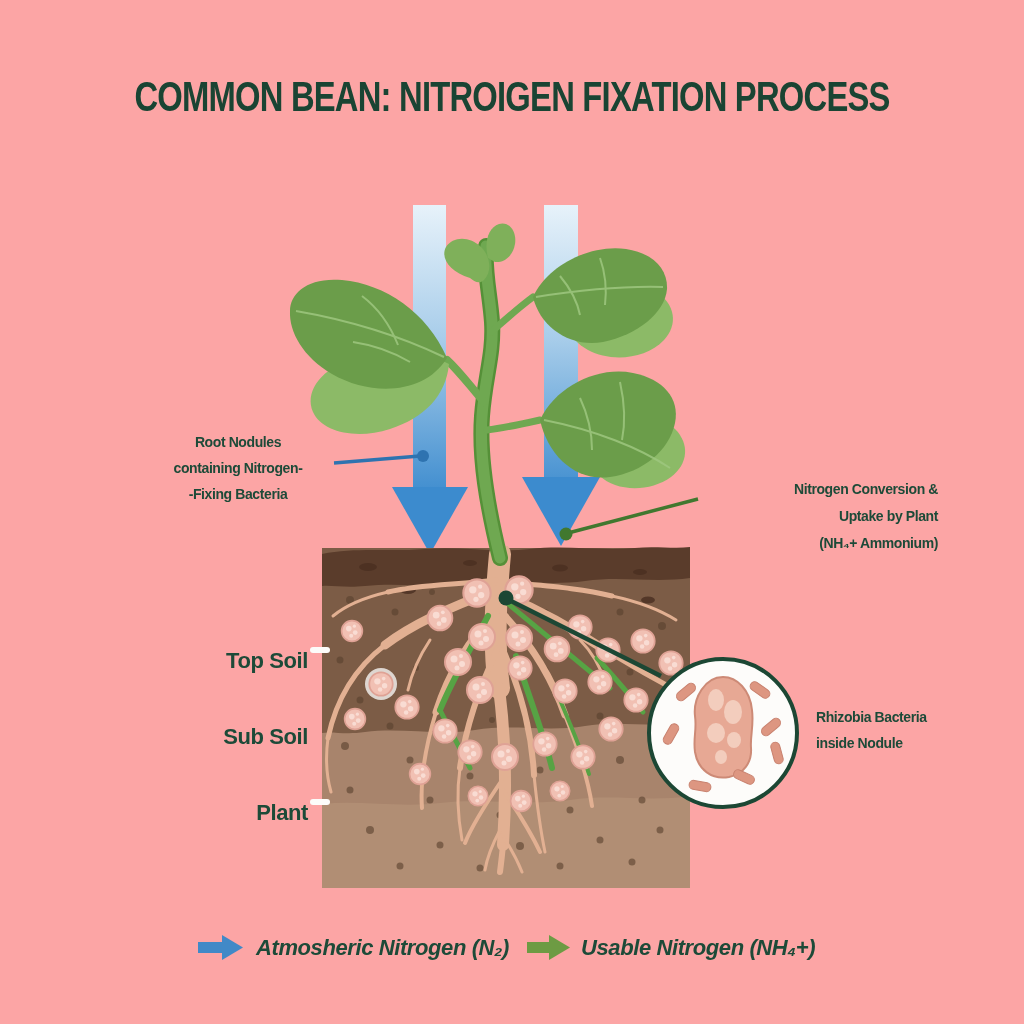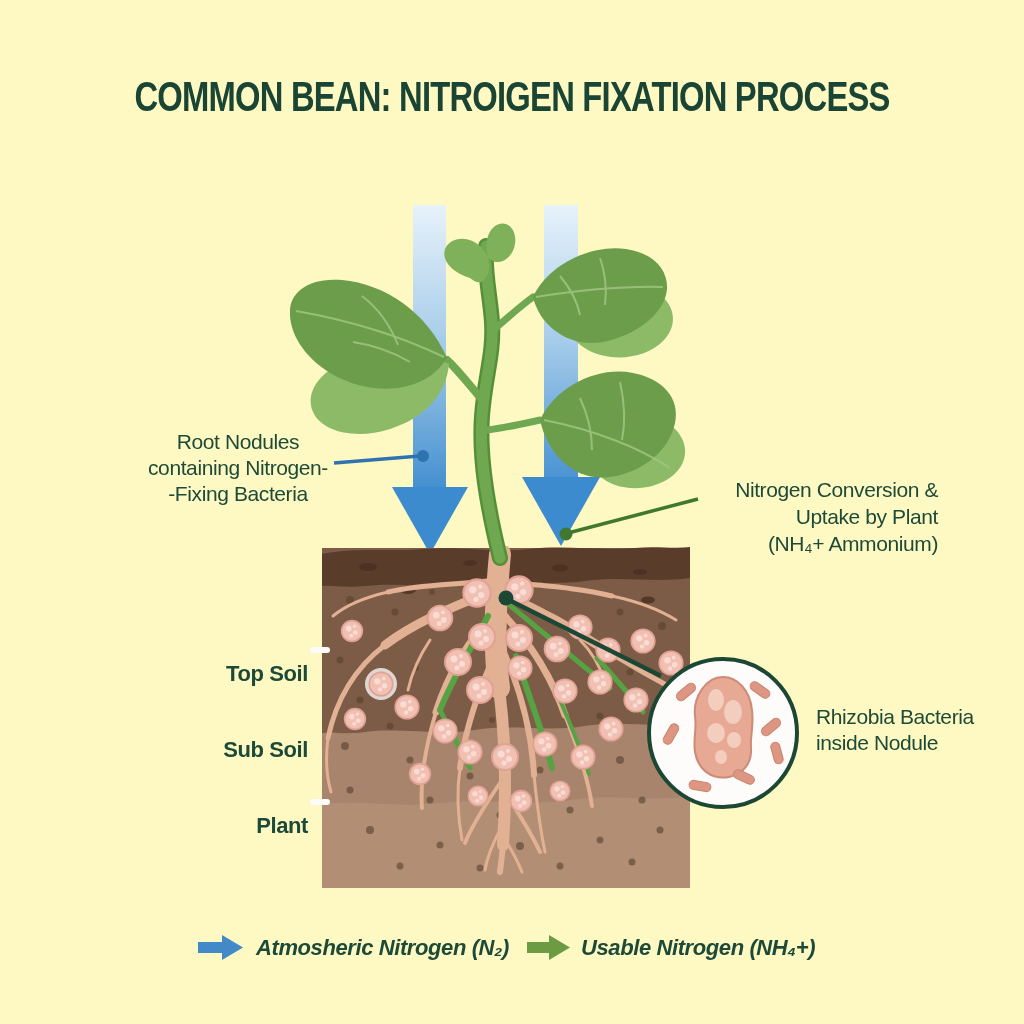--- a/index.html
+++ b/index.html
@@ -1,35 +1,35 @@
 <!DOCTYPE html>
 <html><head>
 <meta charset="utf-8">
 <style>
   html,body{margin:0;padding:0;}
   .canvas{
     position:relative;width:1024px;height:1024px;overflow:hidden;
-    background:#fef9c3;
+    background:#fca5a5;
     font-family:"Liberation Sans","DejaVu Sans",sans-serif;
     color:#1d4a38;
   }
   .abs{position:absolute;}
   .title{
     top:46px;left:0;width:1024px;text-align:center;
     font-size:42px;font-weight:700;letter-spacing:-1px;line-height:46px;
     transform:scaleX(.78);transform-origin:512px 0;
     color:#1a4433;white-space:nowrap;
   }
   .atm-wrap{top:130px;left:355px;width:300px;text-align:center;}
   .atm-head{font-size:29px;font-weight:700;letter-spacing:-.5px;line-height:32px;}
   .atm-sub{font-size:22px;font-weight:400;letter-spacing:-.3px;line-height:26px;margin-top:2px;}
-  .callout{font-size:21px;font-weight:400;letter-spacing:-.4px;line-height:26px;}
+  .callout{font-size:14px;font-weight:700;letter-spacing:-.4px;line-height:26px;}
   .c-rootnod{top:429px;left:113px;width:250px;text-align:center;}
   .c-conv{top:476px;left:683px;width:255px;text-align:right;line-height:27px;}
-  .soil-label{font-size:22px;font-weight:700;letter-spacing:-.4px;width:150px;text-align:right;left:158px;margin-top:13px;}
+  .soil-label{font-size:22px;font-weight:700;letter-spacing:-.4px;width:150px;text-align:right;left:158px;}
   .c-rhizo{top:704px;left:816px;width:210px;text-align:left;line-height:26px;}
   .legend-label{font-size:22px;font-weight:700;letter-spacing:-.4px;line-height:23px;top:936px;font-style:italic;}
   svg{display:block;}
 </style>
 </head>
 <body>
 
 <div class="canvas">
 
   <svg class="abs" style="top:0;left:0" width="1024" height="1024" viewBox="0 0 1024 1024">

